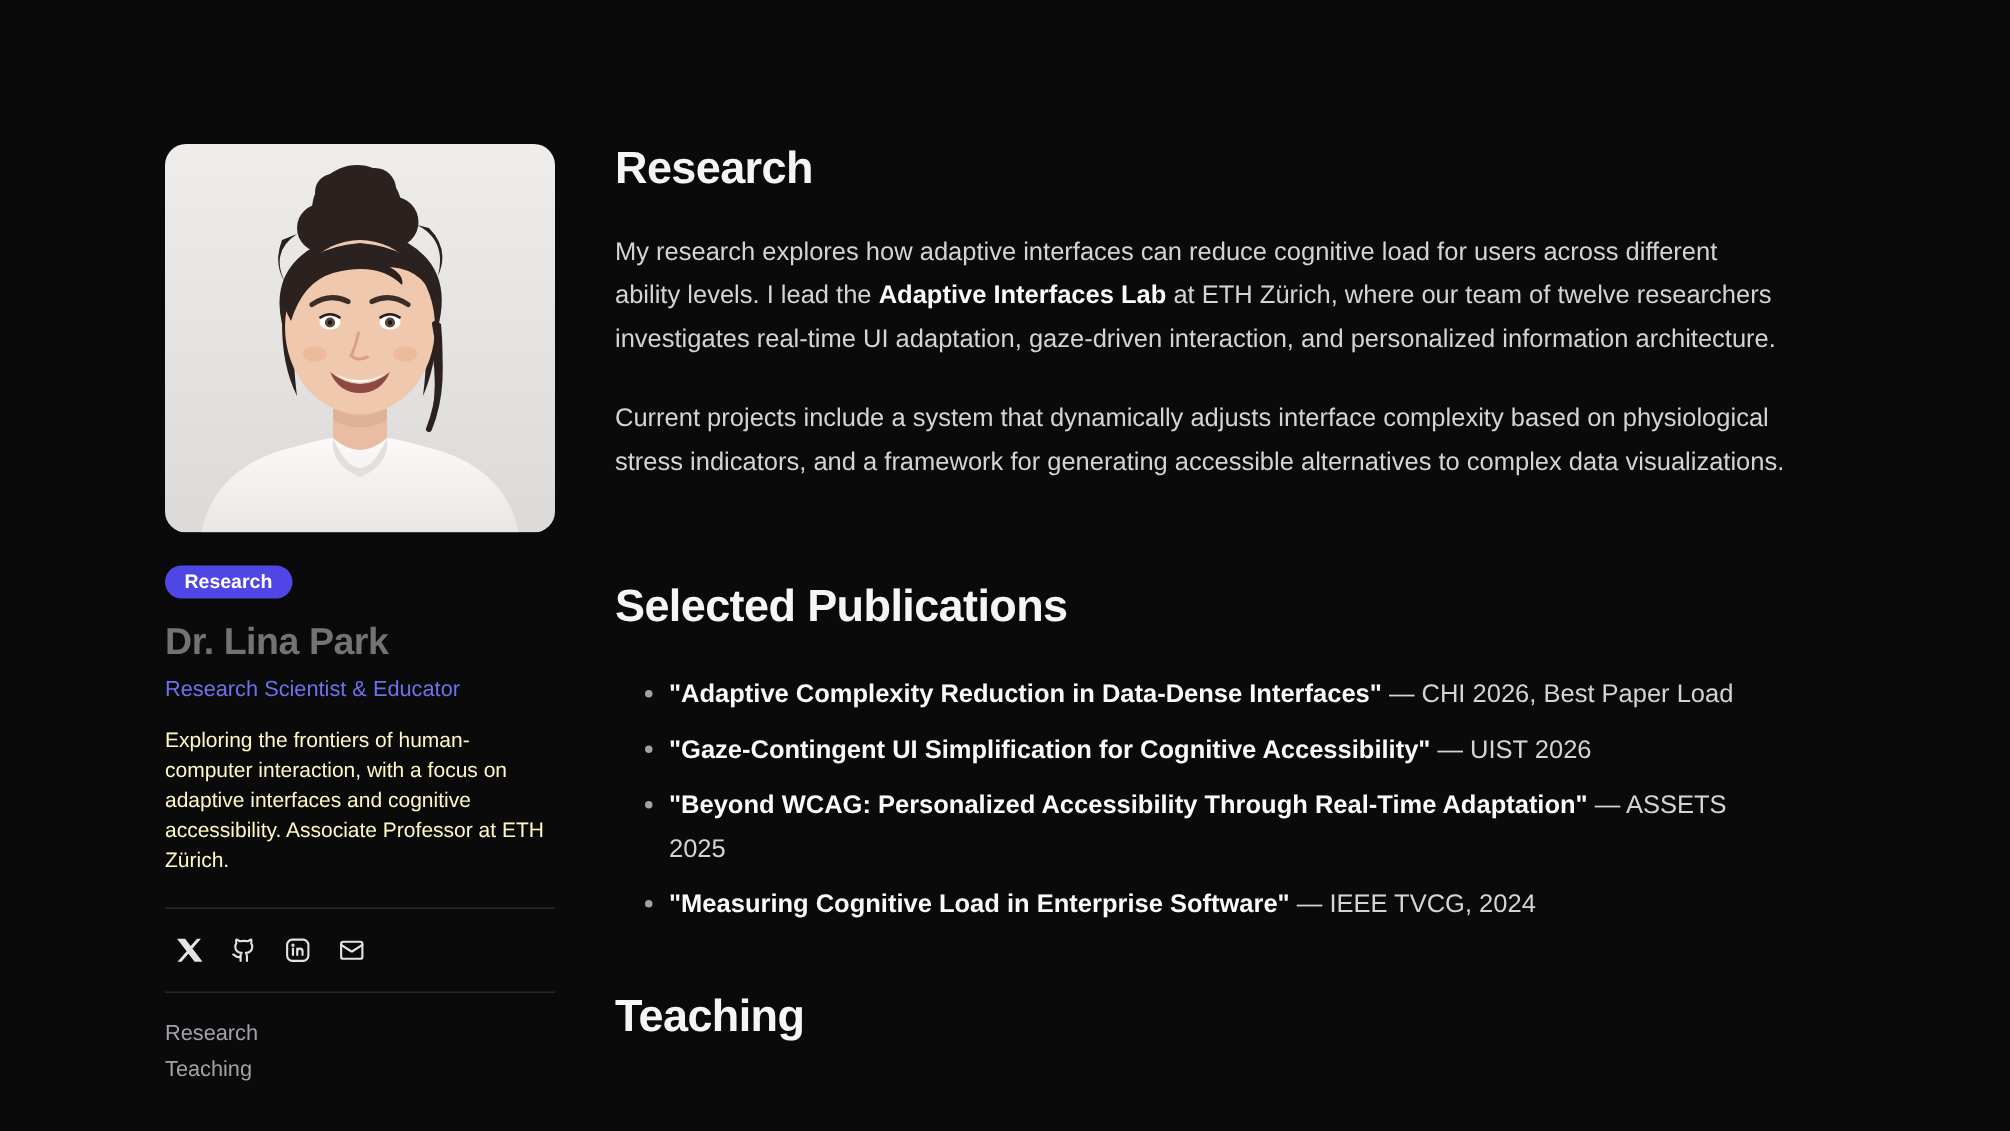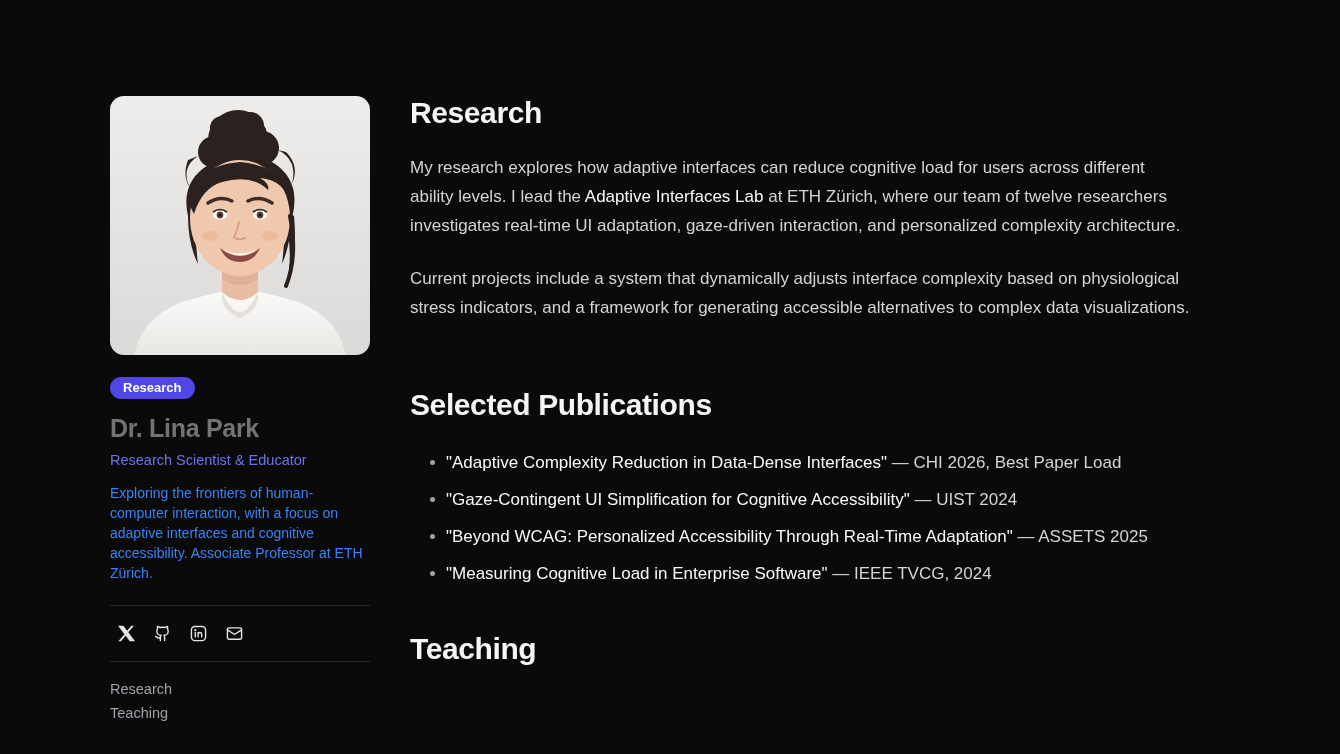--- a/index.html
+++ b/index.html
@@ -46,21 +46,21 @@
   .role {
     margin-top: 9px;
     font-size: 14.5px;
     font-weight: 400;
     color: #6d72ec;
   }
   .bio {
     margin-top: 15px;
     font-size: 14px;
     line-height: 20px;
-    color: #3b82f6;
+    color: #fef9c3;
   }
   .divider {
     border: none;
     border-top: 1px solid #27272a;
     margin-top: 22px;
   }
   .social {
     display: flex;
     gap: 19px;
     padding: 19px 0 19px 8px;
@@ -92,21 +92,21 @@
     color: #f5f5f5;
     letter-spacing: -0.4px;
     line-height: 1.1;
   }
   .main p {
     margin-top: 24px;
     font-size: 17px;
     line-height: 29px;
     color: #d4d4d8;
   }
-  .main p strong, .pub-title { color: #fafafa; font-weight: 400; }
+  .main p strong, .pub-title { color: #fafafa; font-weight: 700; }
   .section-gap { margin-top: 66px; }
   .pub-list {
     list-style: none;
     margin-top: 27px;
   }
   .pub-list li {
     position: relative;
     padding-left: 36px;
     font-size: 17px;
     line-height: 29px;
@@ -233,29 +233,29 @@
     <nav class="side-nav">
       <a href="#">Research</a>
       <a href="#">Teaching</a>
     </nav>
   </aside>
 
   <main class="main">
 
     <h2>Research</h2>
 
-    <p><span>My research explores how adaptive interfaces can reduce cognitive load for users across different ability levels. I lead the </span><strong>Adaptive Interfaces Lab</strong><span> at ETH Zürich, where our team of twelve researchers investigates real-time UI adaptation, gaze-driven interaction, and personalized complexity architecture.</span></p>
+    <p><span>My research explores how adaptive interfaces can reduce cognitive load for users across different ability levels. I lead the </span><strong>Adaptive Interfaces Lab</strong><span> at ETH Zürich, where our team of twelve researchers investigates real-time UI adaptation, gaze-driven interaction, and personalized information architecture.</span></p>
 
     <p>Current projects include a system that dynamically adjusts interface complexity based on physiological stress indicators, and a framework for generating accessible alternatives to complex data visualizations.</p>
 
     <h2 class="section-gap">Selected Publications</h2>
 
     <ul class="pub-list">
       <li><span class="pub-title">"Adaptive Complexity Reduction in Data-Dense Interfaces"</span> <span>— CHI 2026, Best Paper Load</span></li>
-      <li><span class="pub-title">"Gaze-Contingent UI Simplification for Cognitive Accessibility"</span> <span>— UIST 2024</span></li>
+      <li><span class="pub-title">"Gaze-Contingent UI Simplification for Cognitive Accessibility"</span> <span>— UIST 2026</span></li>
       <li><span class="pub-title">"Beyond WCAG: Personalized Accessibility Through Real-Time Adaptation"</span> <span>— ASSETS 2025</span></li>
       <li><span class="pub-title">"Measuring Cognitive Load in Enterprise Software"</span> <span>— IEEE TVCG, 2024</span></li>
     </ul>
 
     <h2 class="teaching-heading">Teaching</h2>
 
   </main>
 </div>
 
 </body></html>

